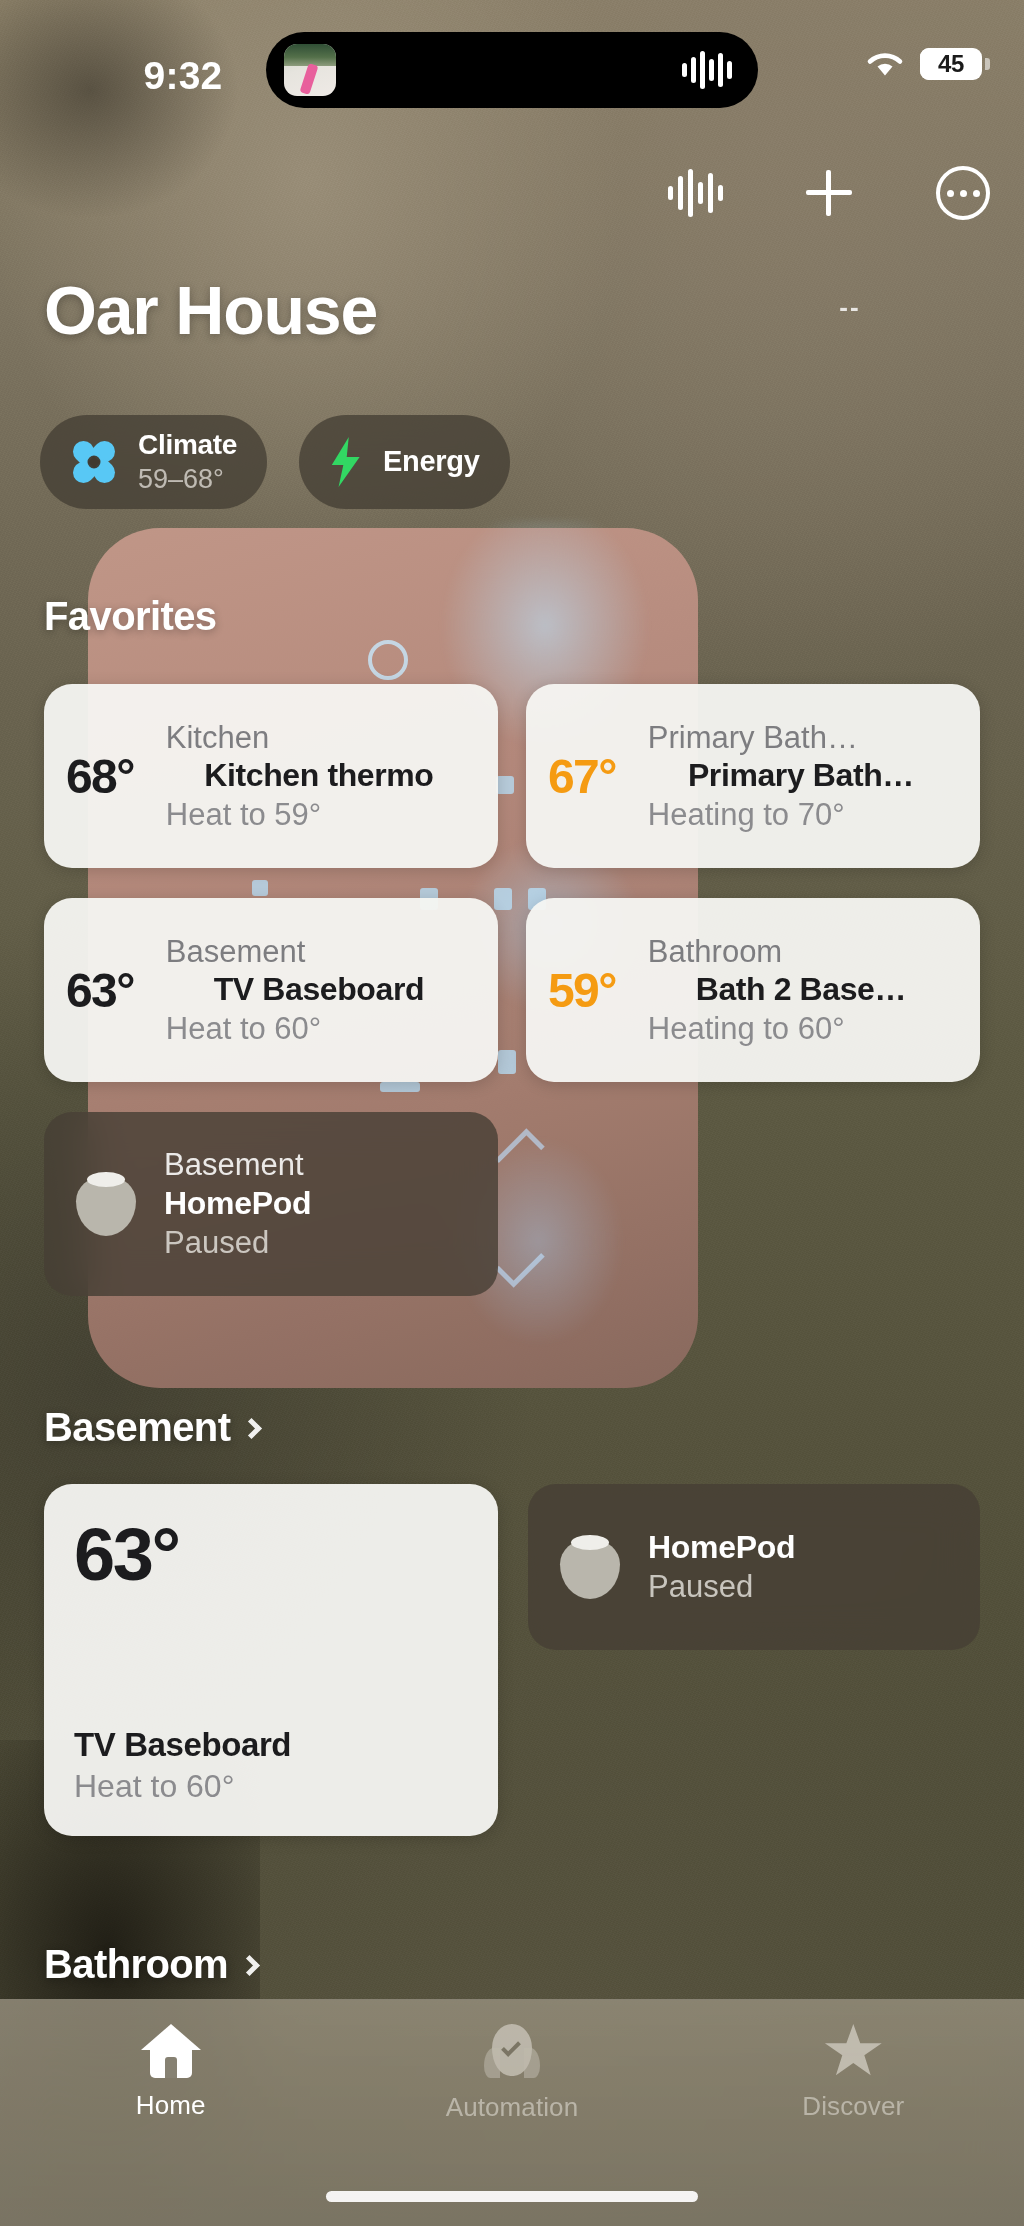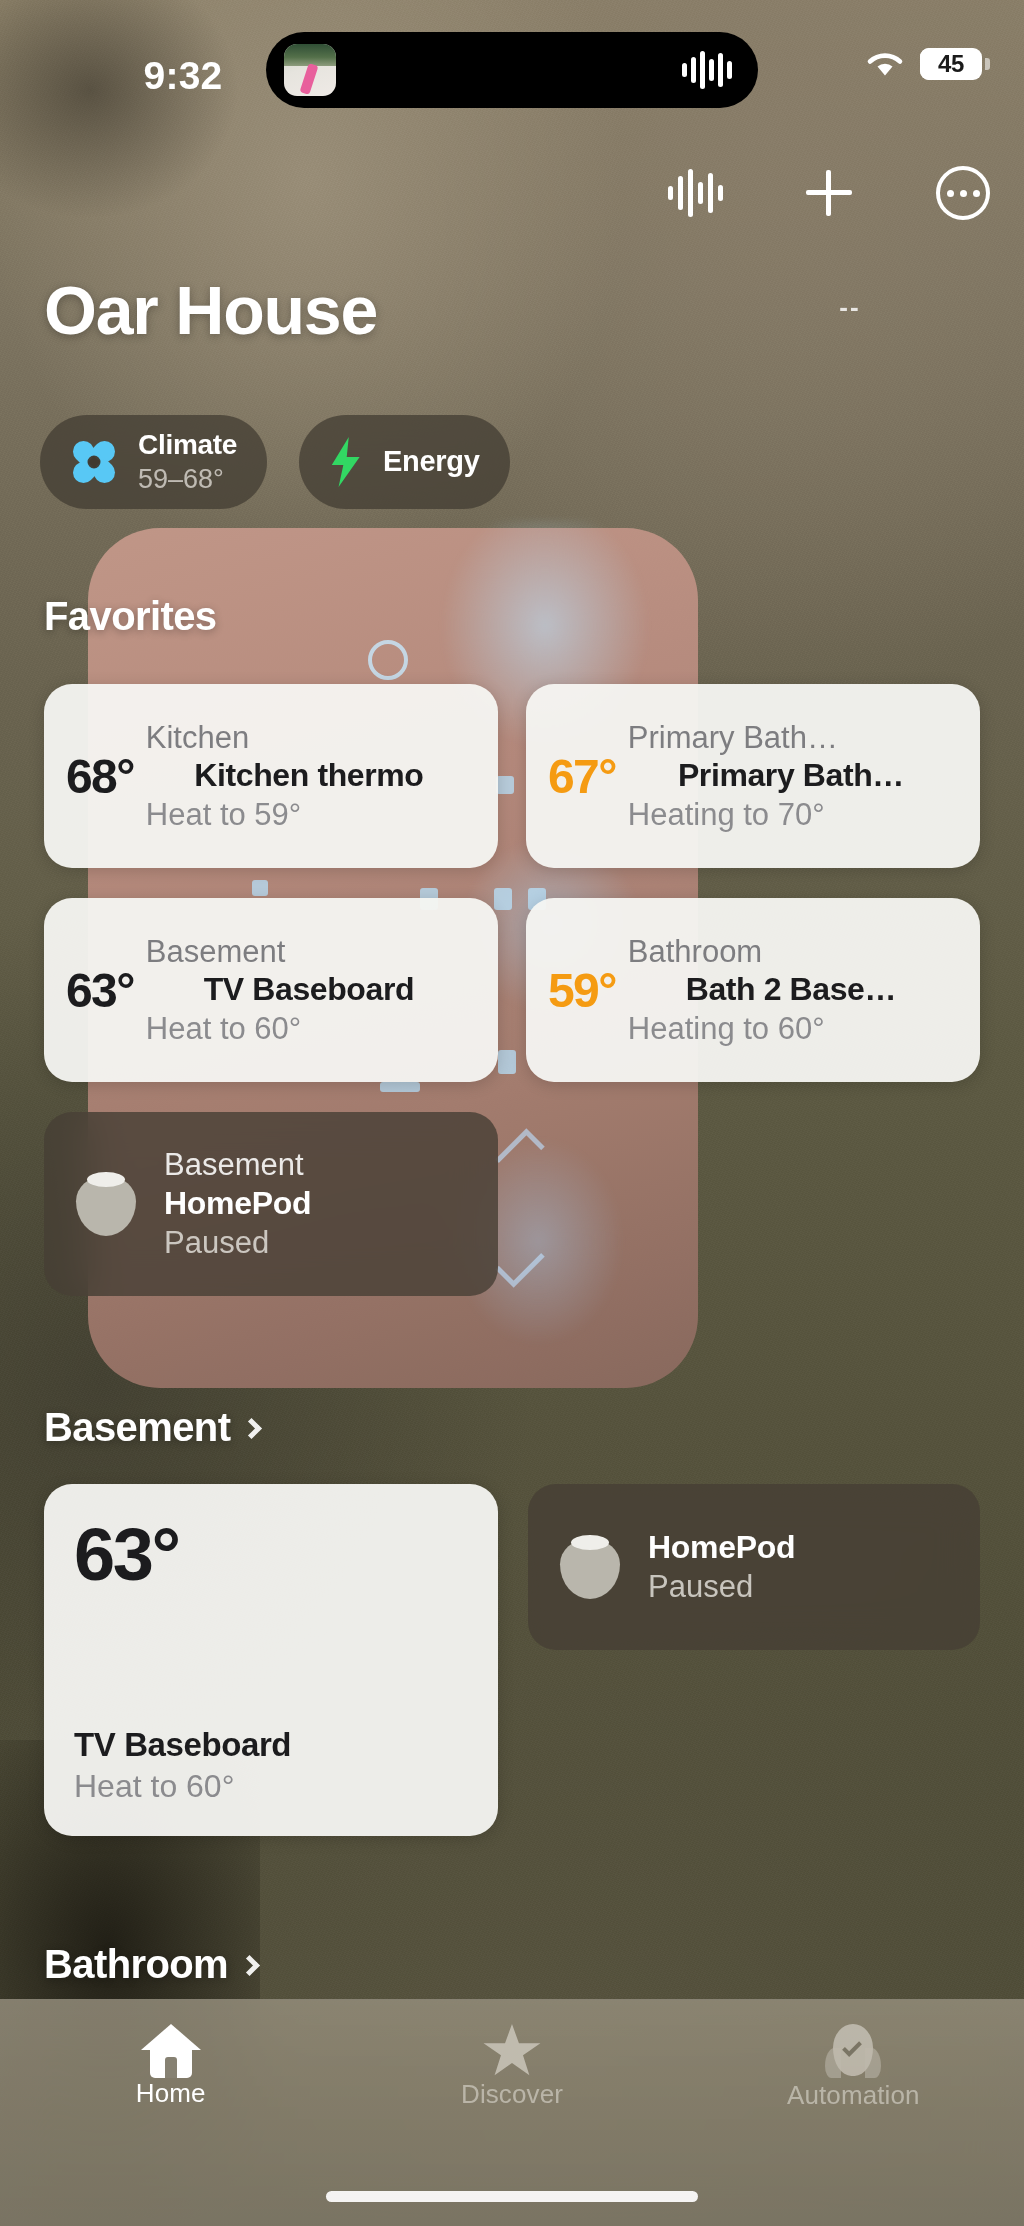--- a/index.html
+++ b/index.html
@@ -413,21 +413,21 @@
     backdrop-filter: blur(20px);
     -webkit-backdrop-filter: blur(20px);
   }
 
   .thermo-row {
     position: absolute;
     inset: 0;
     display: flex;
     align-items: center;
     padding: 0 26px 0 22px;
-    gap: 12px;
+    gap: 32px;
   }
   .thermo-temp {
     font-size: 48px;
     font-weight: 700;
     letter-spacing: -1.6px;
     color: #1c1c1e;
     flex: none;
   }
   .thermo-temp.warm { color: #f59b12; }
   .thermo-info { flex: 1; min-width: 0; overflow: hidden; }
@@ -552,20 +552,21 @@
     display: flex;
     align-items: flex-start;
     justify-content: space-around;
     padding-top: 24px;
   }
   .tab {
     width: 250px;
     display: flex;
     flex-direction: column;
     align-items: center;
+    gap: 12px;
   }
   .tab-label {
     font-size: 26px;
     font-weight: 400;
     letter-spacing: .1px;
   }
   .tab--active .tab-label { color: #ffffff; font-weight: 500; }
   .tab--inactive .tab-label { color: rgba(220,216,206,.62); }
 
   .house-icon { position: relative; width: 60px; height: 54px; }
@@ -842,31 +843,31 @@
       <div class="tab tab--active">
         <div class="house-icon">
           <span class="roof"></span>
             <span class="walls"></span>
             <span class="door"></span>
         </div>
         <div class="tab-label">Home</div>
       </div>
 
       <div class="tab tab--inactive">
-        <div class="star-icon"></div>
-        <div class="tab-label">Discover</div>
-      </div>
-
-      <div class="tab tab--inactive">
         <div class="auto-icon">
           <span class="wing-l"></span>
             <span class="wing-r"></span>
           <span class="drop"></span>
             <span class="check"></span>
         </div>
         <div class="tab-label">Automation</div>
       </div>
 
+      <div class="tab tab--inactive">
+        <div class="star-icon"></div>
+        <div class="tab-label">Discover</div>
+      </div>
+
     </div>
     <div class="home-indicator"></div>
   </div>
 
 </div>
 
 </body></html>

